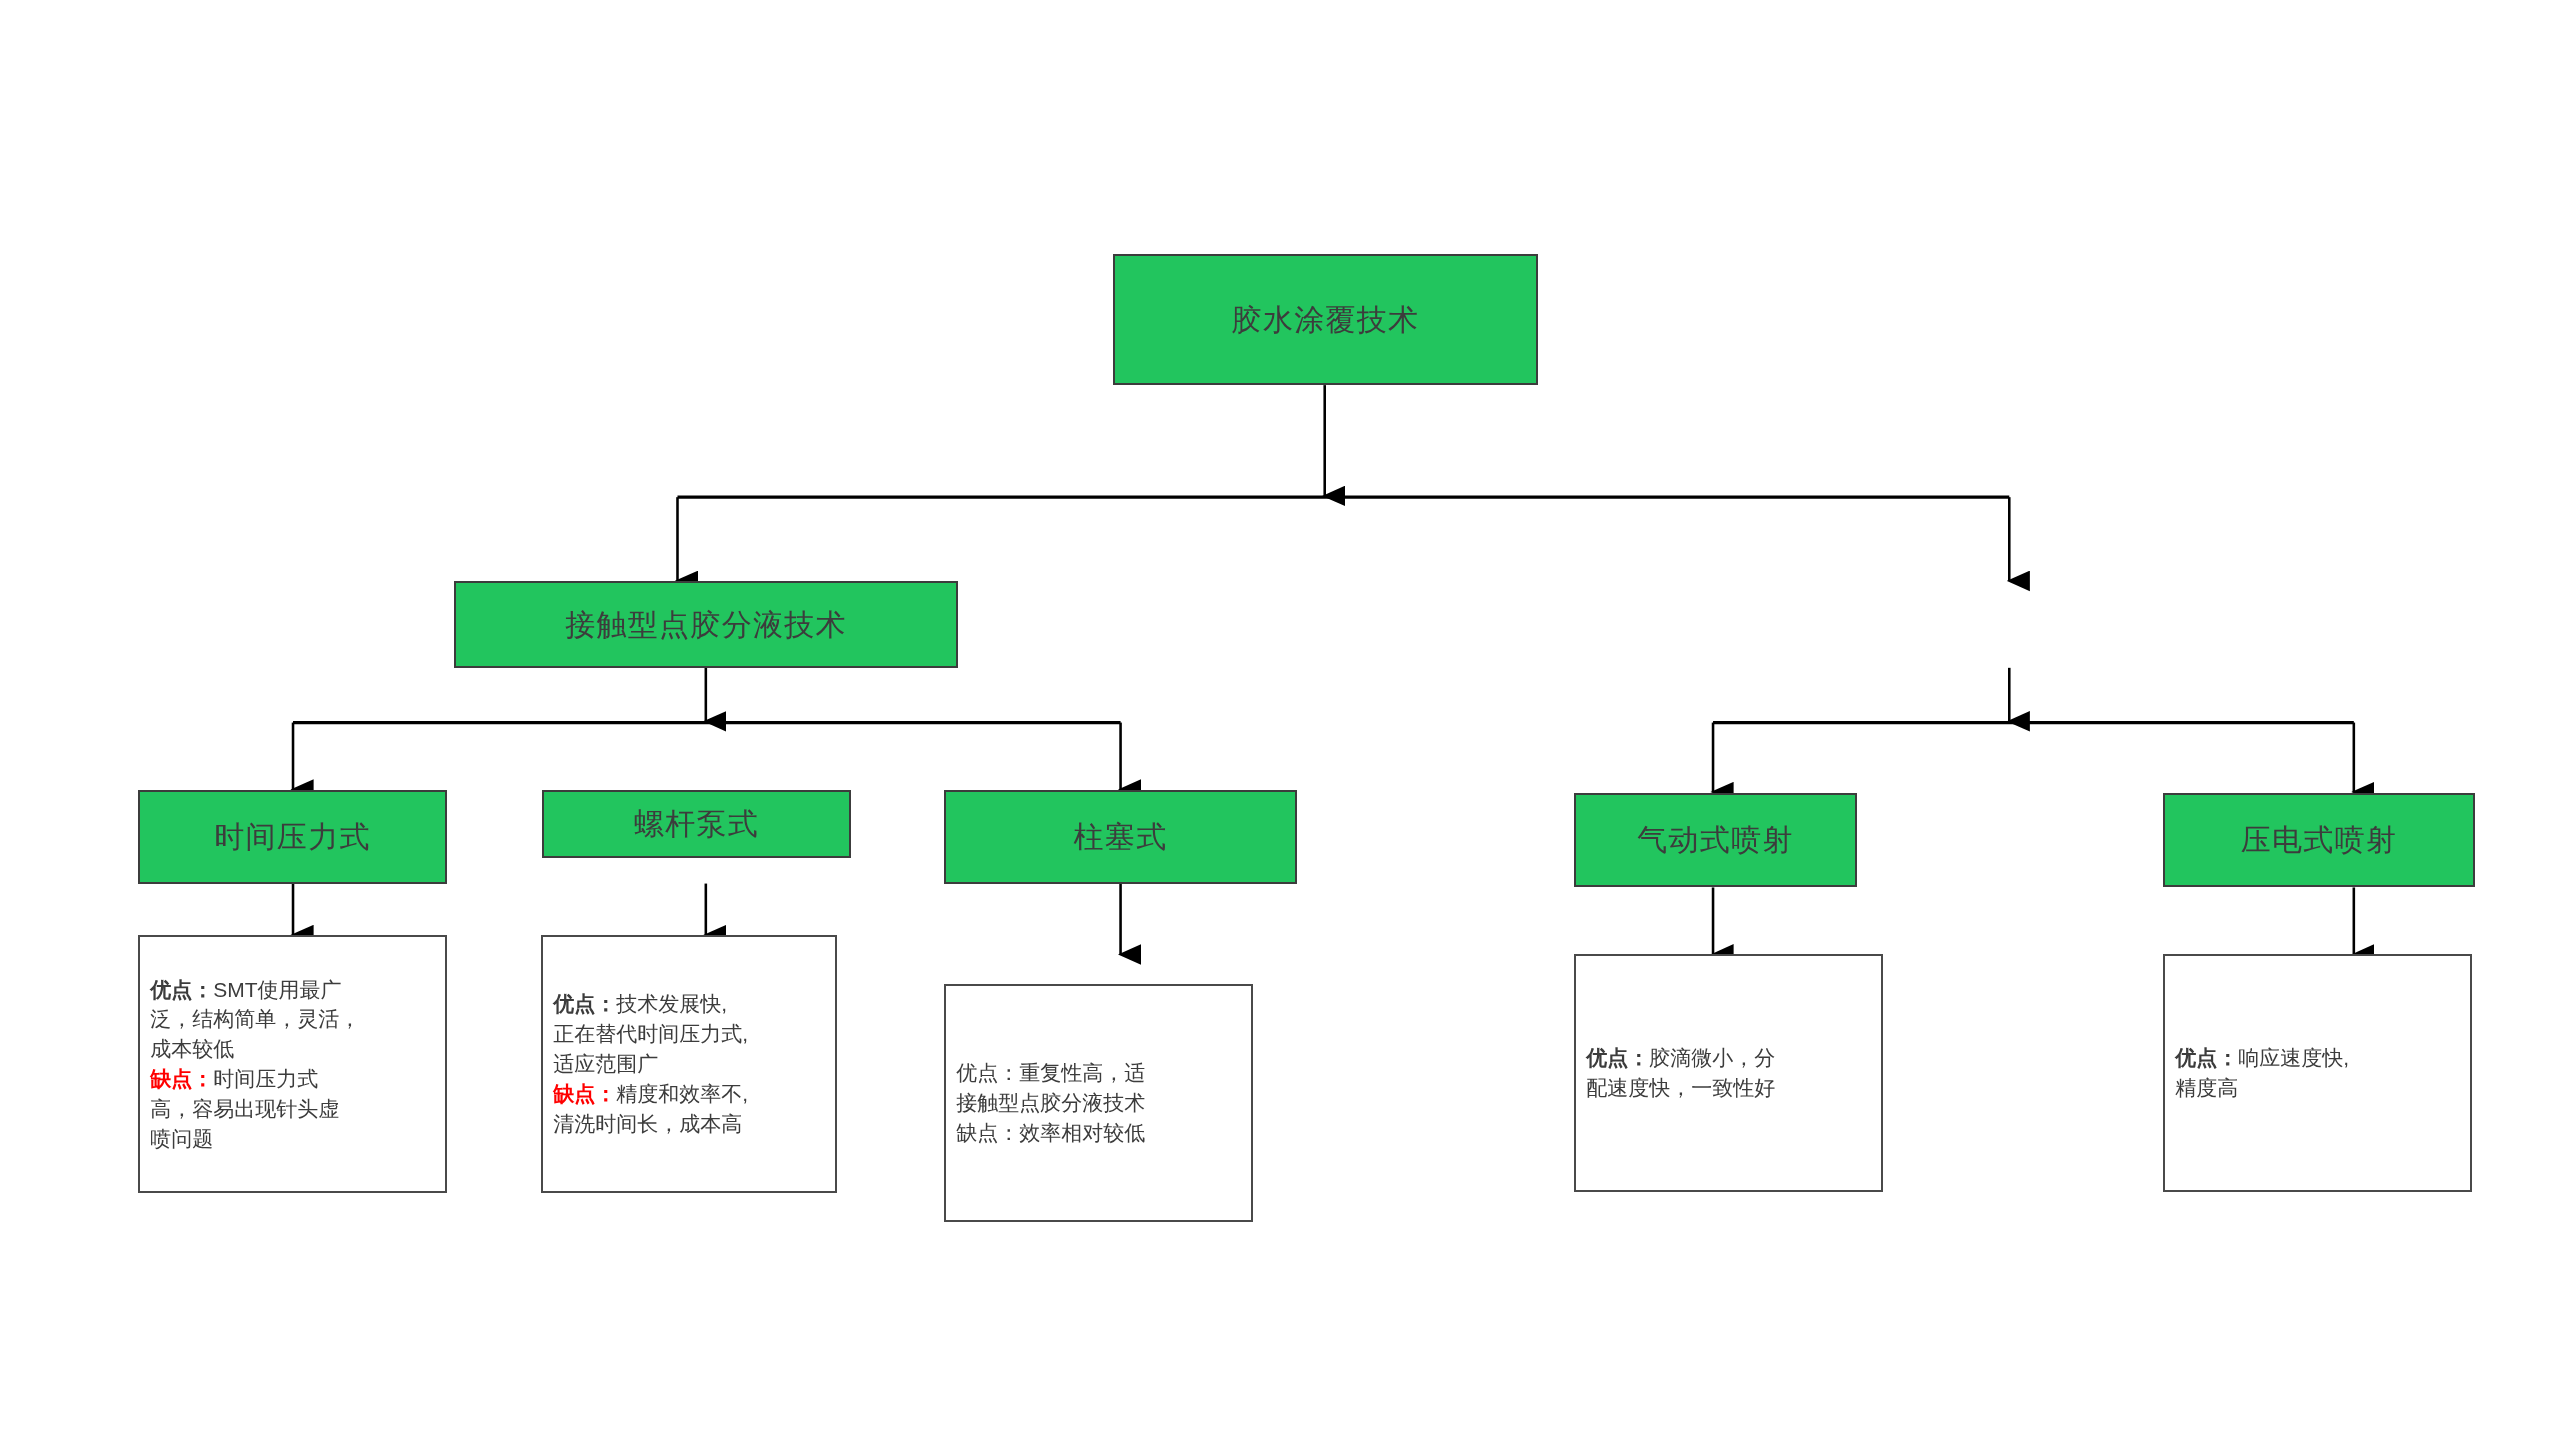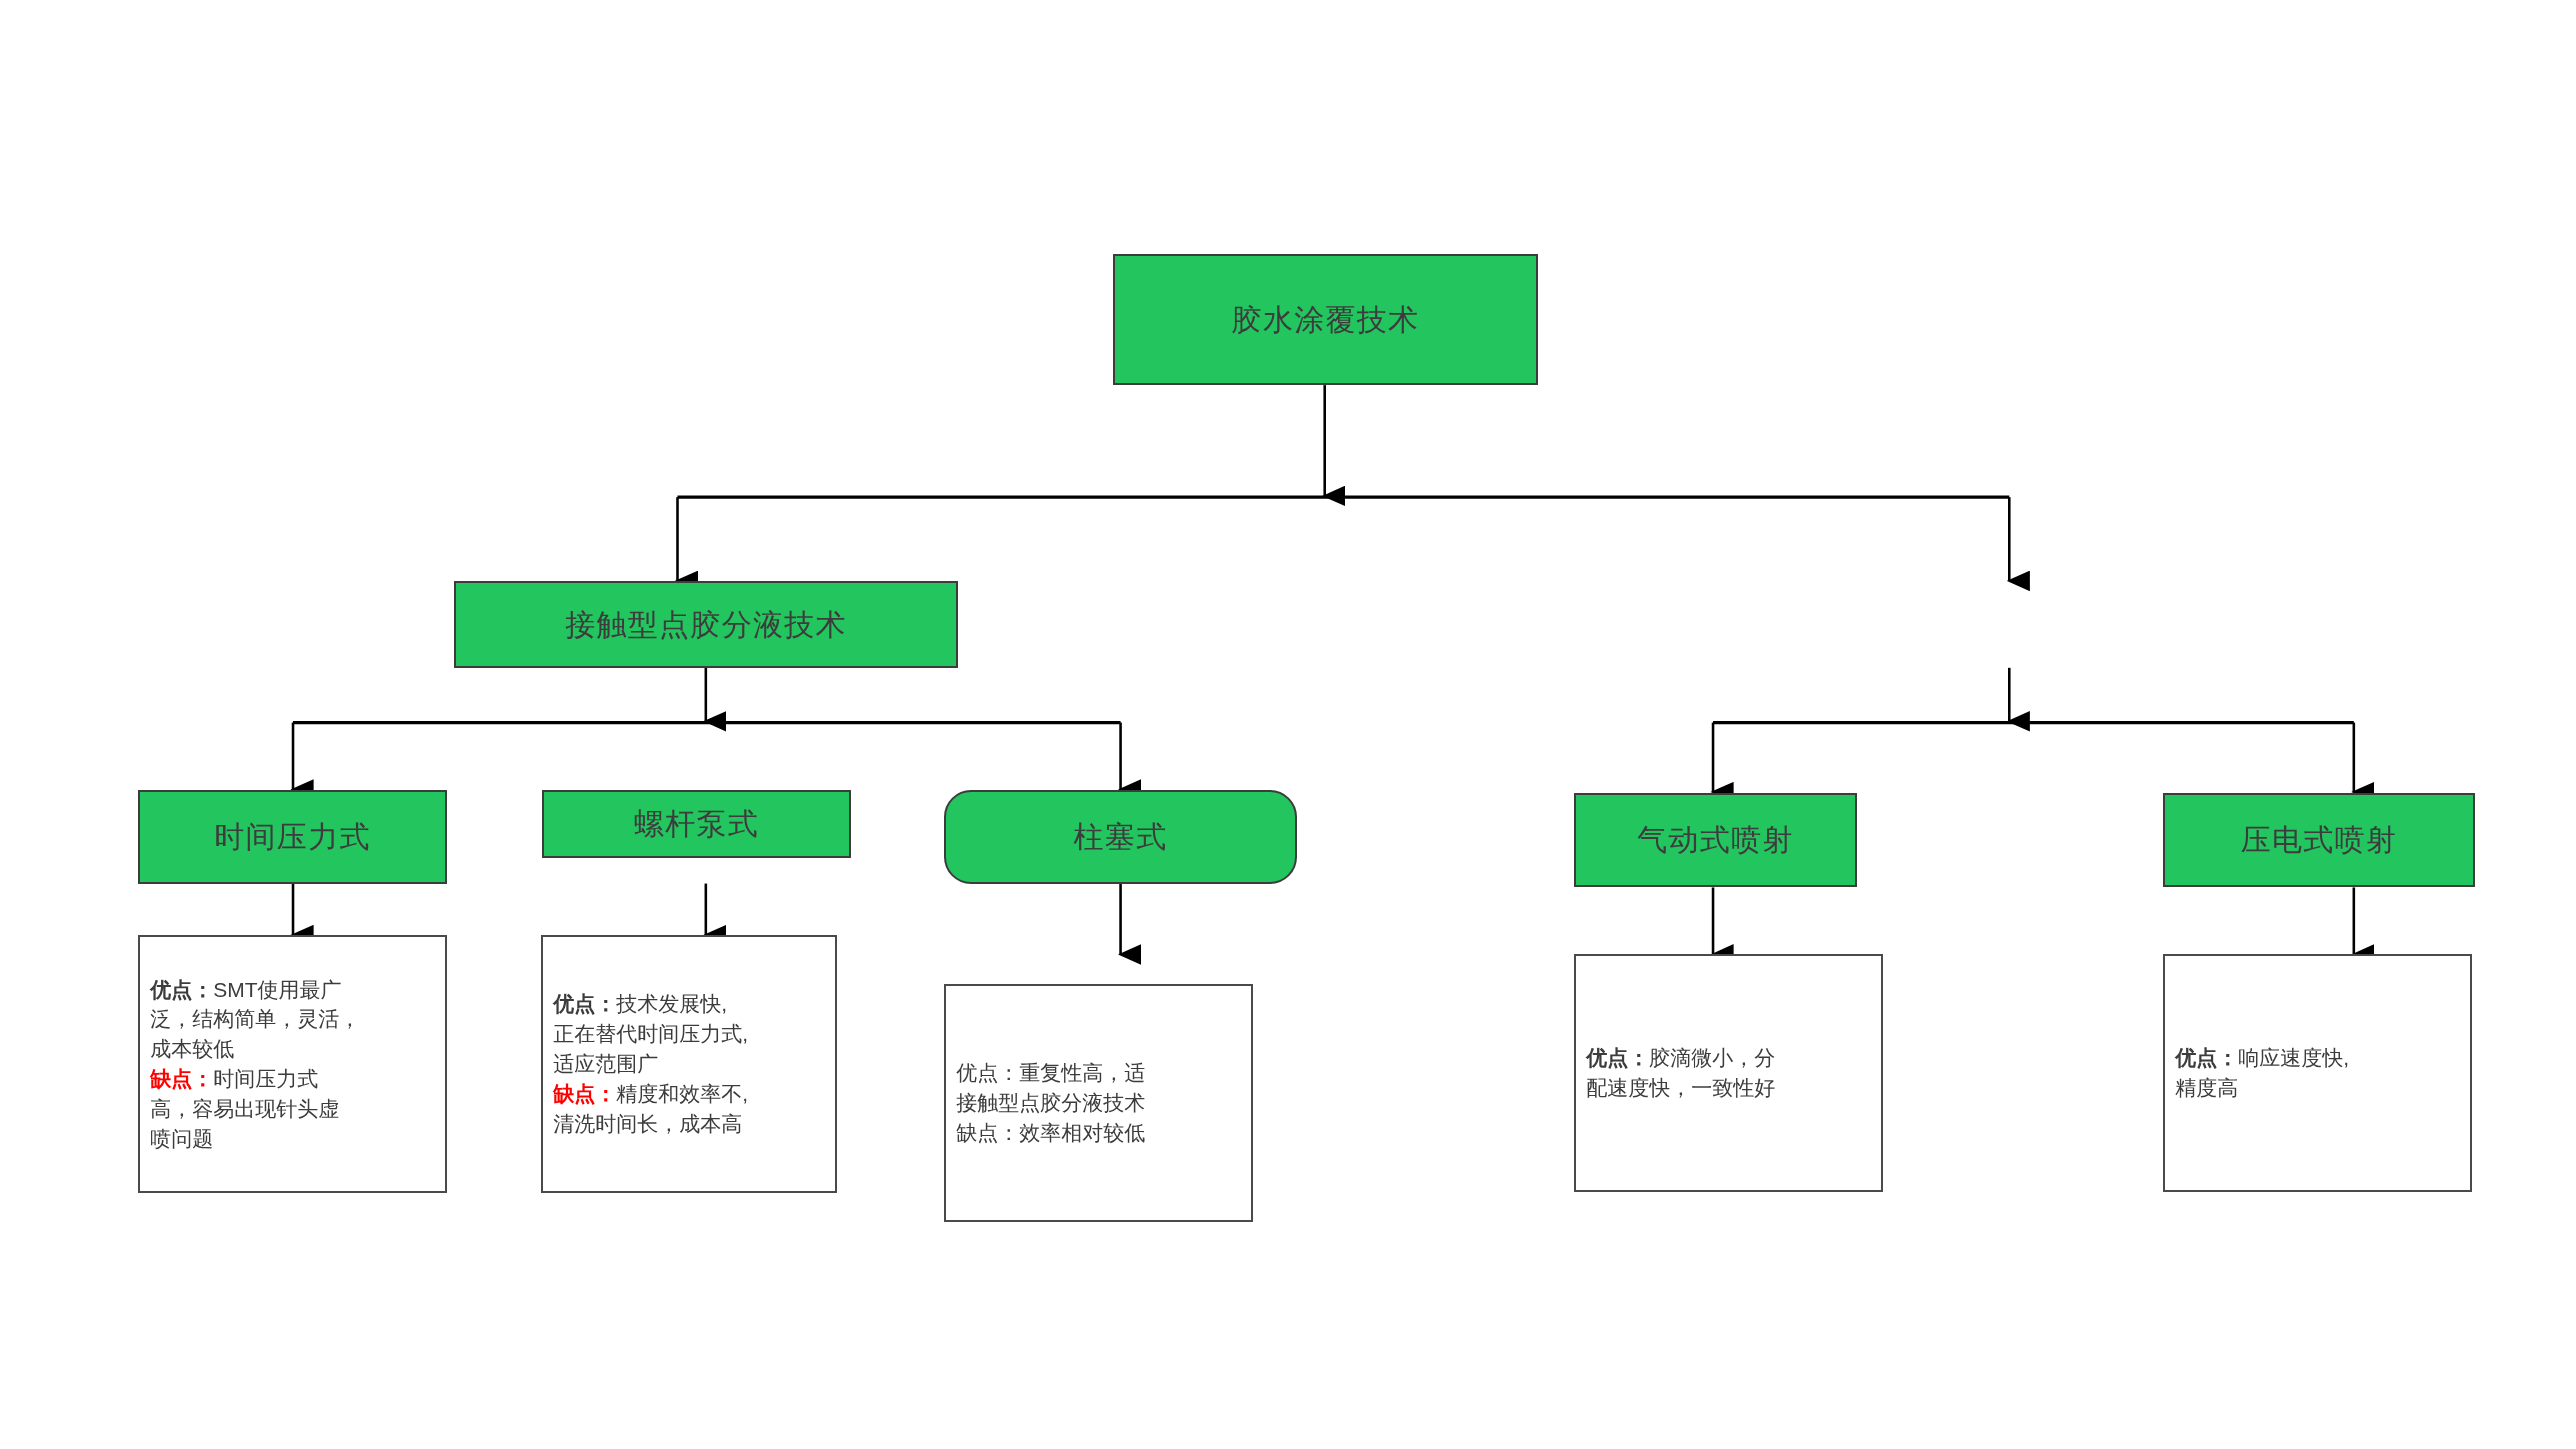--- a/index.html
+++ b/index.html
@@ -92,21 +92,21 @@
   <div class="node" style="left:454px;top:581px;width:504px;height:87px;">
     <span class="label">接触型点胶分液技术</span>
   </div>
 
   <div class="node" style="left:138px;top:790px;width:309px;height:94px;">
     <span class="label">时间压力式</span>
   </div>
   <div class="node" style="left:542px;top:790px;width:309px;height:68px;">
     <span class="label">螺杆泵式</span>
   </div>
-  <div class="node" style="left:944px;top:790px;width:353px;height:94px;border-radius:27px;">
+  <div class="node" style="left:944px;top:790px;width:353px;height:94px;">
     <span class="label">柱塞式</span>
   </div>
   <div class="node" style="left:1574px;top:793px;width:283px;height:94px;">
     <span class="label">气动式喷射</span>
   </div>
   <div class="node" style="left:2163px;top:793px;width:312px;height:94px;">
     <span class="label">压电式喷射</span>
   </div>
 
   <div class="detail" style="left:138px;top:935px;width:309px;height:258px;">

